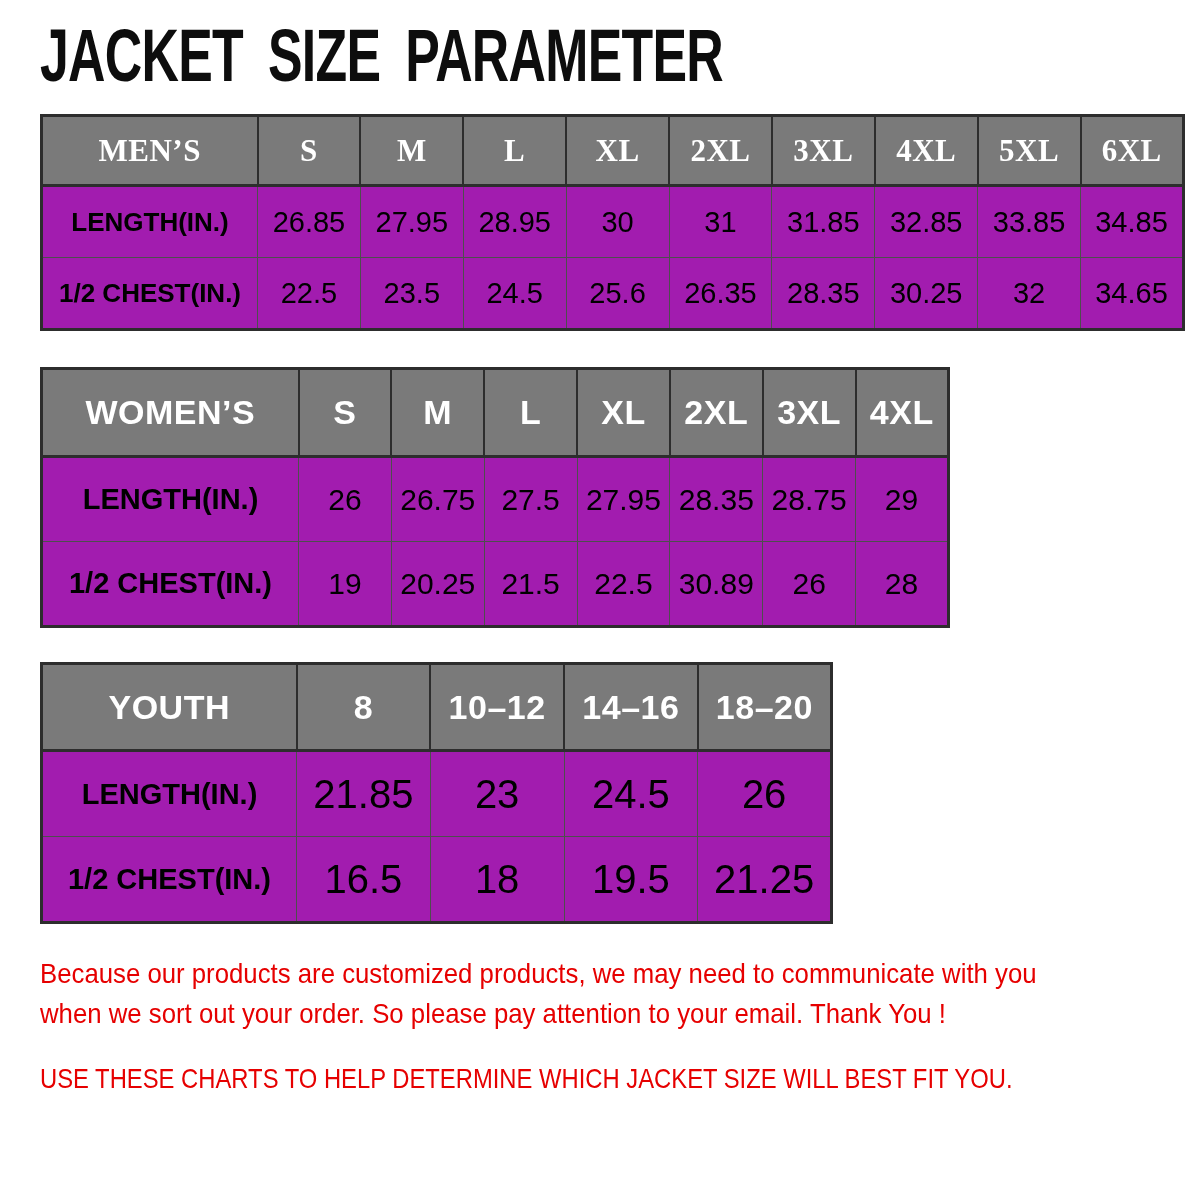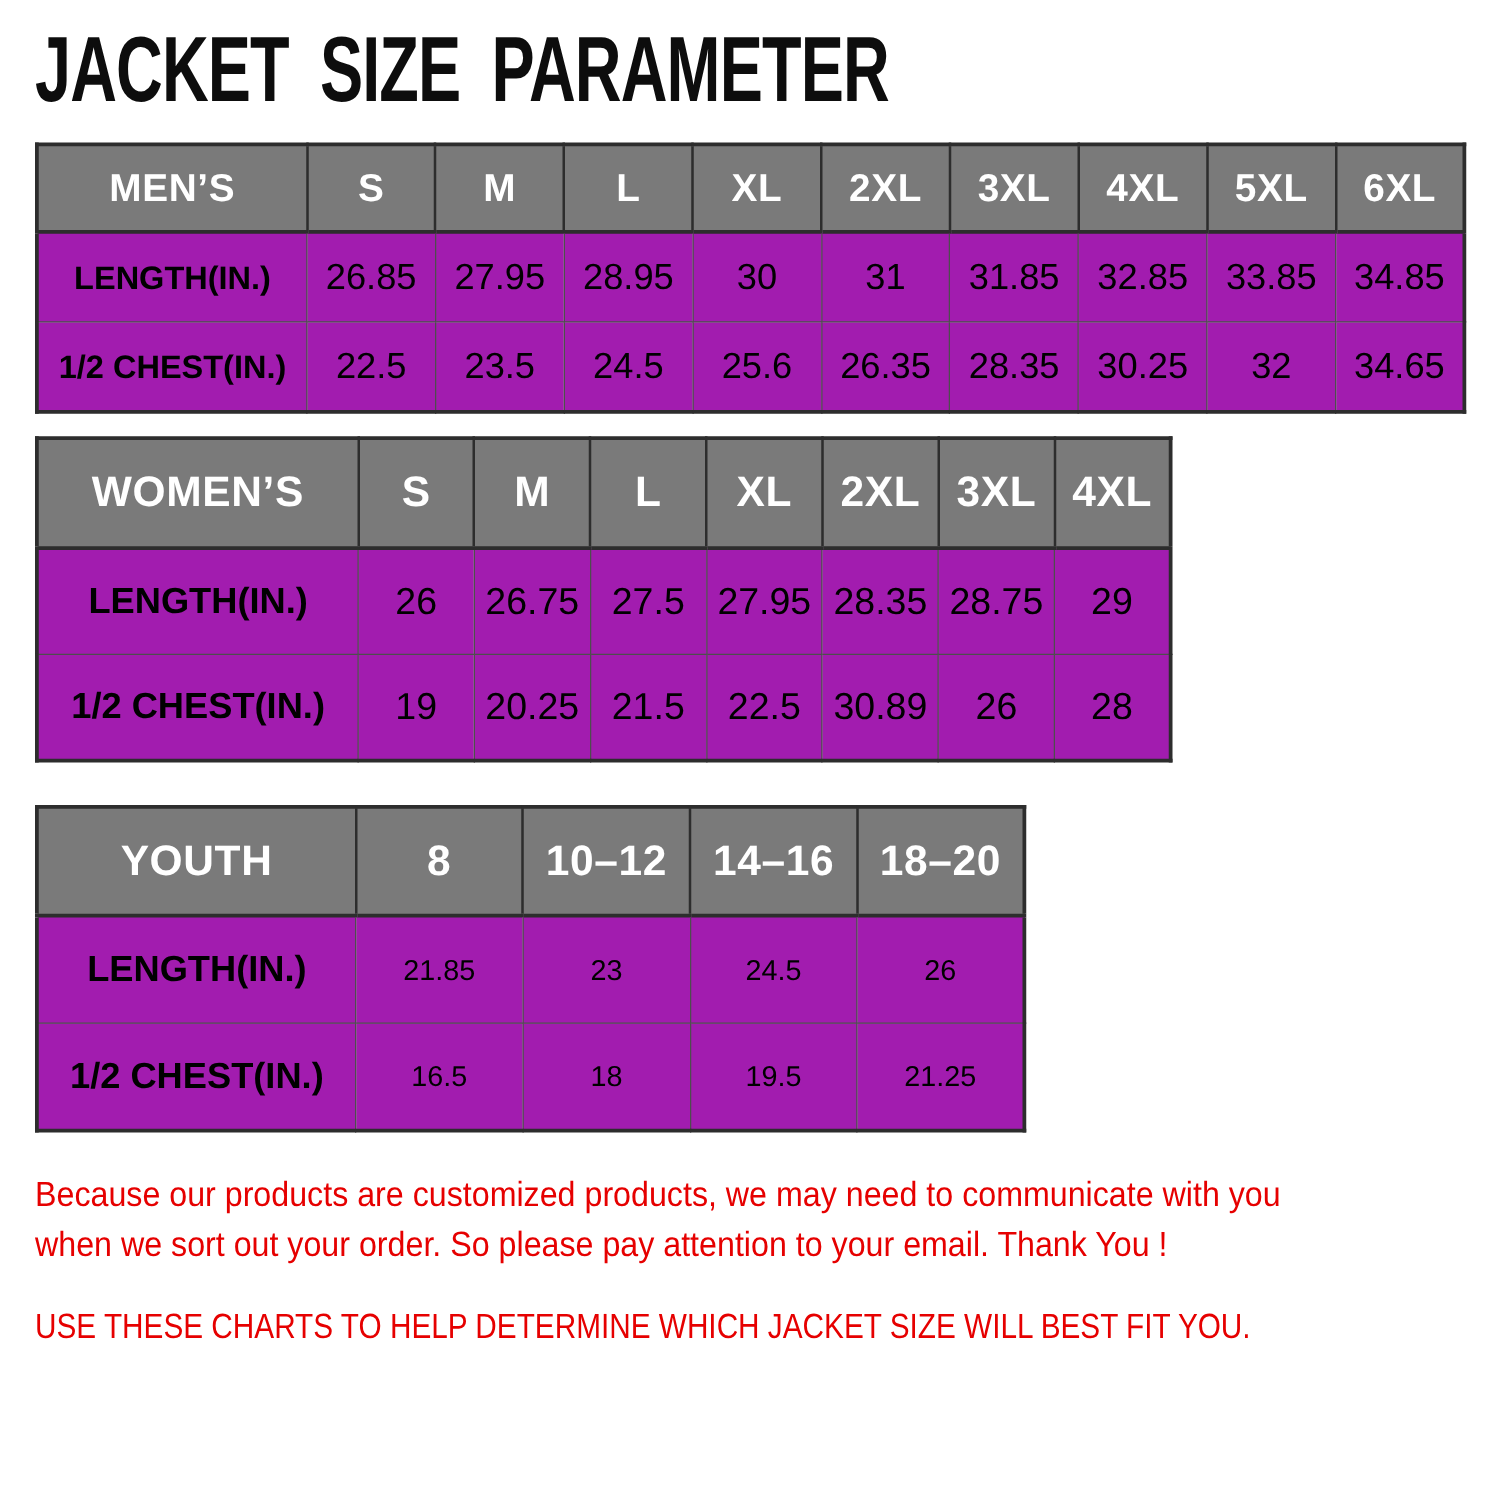--- a/index.html
+++ b/index.html
@@ -7,21 +7,21 @@
     padding: 0;
   }
   body {
     width: 1200px;
     height: 1200px;
     background: #ffffff;
     font-family: "Liberation Sans", sans-serif;
     overflow: hidden;
   }
   .page {
-    padding: 24px 0 0 28px;
+    padding: 24px 0 0 40px;
   }
   .title {
     font-size: 74px;
     font-weight: bold;
     color: #0d0d0d;
     line-height: 64px;
     letter-spacing: -1px;
     word-spacing: 16px;
     white-space: nowrap;
     transform: scaleX(0.70);
@@ -57,40 +57,40 @@
     text-align: center;
     vertical-align: middle;
     background: #a21caf;
   }
   td.row-label {
     font-weight: 600;
   }
   
   .t-mens { width: 1145px; margin-top: 26px; }
   .t-mens col.first { width: 216px; }
-  .t-mens thead tr { height: 70px; }
+  .t-mens thead tr { height: 70px; font-family: Liberation Serif, serif; }
   .t-mens tbody tr { height: 72px; }
   .t-mens th { font-size: 31px; }
   .t-mens td { font-size: 29px; }
   .t-mens td.row-label { font-size: 26px; }
   
-  .t-womens { width: 910px; margin-top: 18px; }
+  .t-womens { width: 910px; margin-top: 36px; }
   .t-womens col.first { width: 257px; }
   .t-womens thead tr { height: 88px; }
   .t-womens tbody tr { height: 85px; }
   .t-womens th { font-size: 34px; }
   .t-womens td { font-size: 30px; }
   .t-womens td.row-label { font-size: 29px; }
   
   .t-youth { width: 793px; margin-top: 34px; }
   .t-youth col.first { width: 255px; }
   .t-youth thead tr { height: 87px; }
   .t-youth tbody tr { height: 86px; }
   .t-youth th { font-size: 34px; }
-  .t-youth td { font-size: 23px; }
+  .t-youth td { font-size: 40px; }
   .t-youth td.row-label { font-size: 29px; }
 
   .footer-para {
     margin-top: 30px;
     color: #e60000;
     font-size: 28px;
     line-height: 40px;
     white-space: nowrap;
     transform: scaleX(0.92);
     transform-origin: 0 0;

